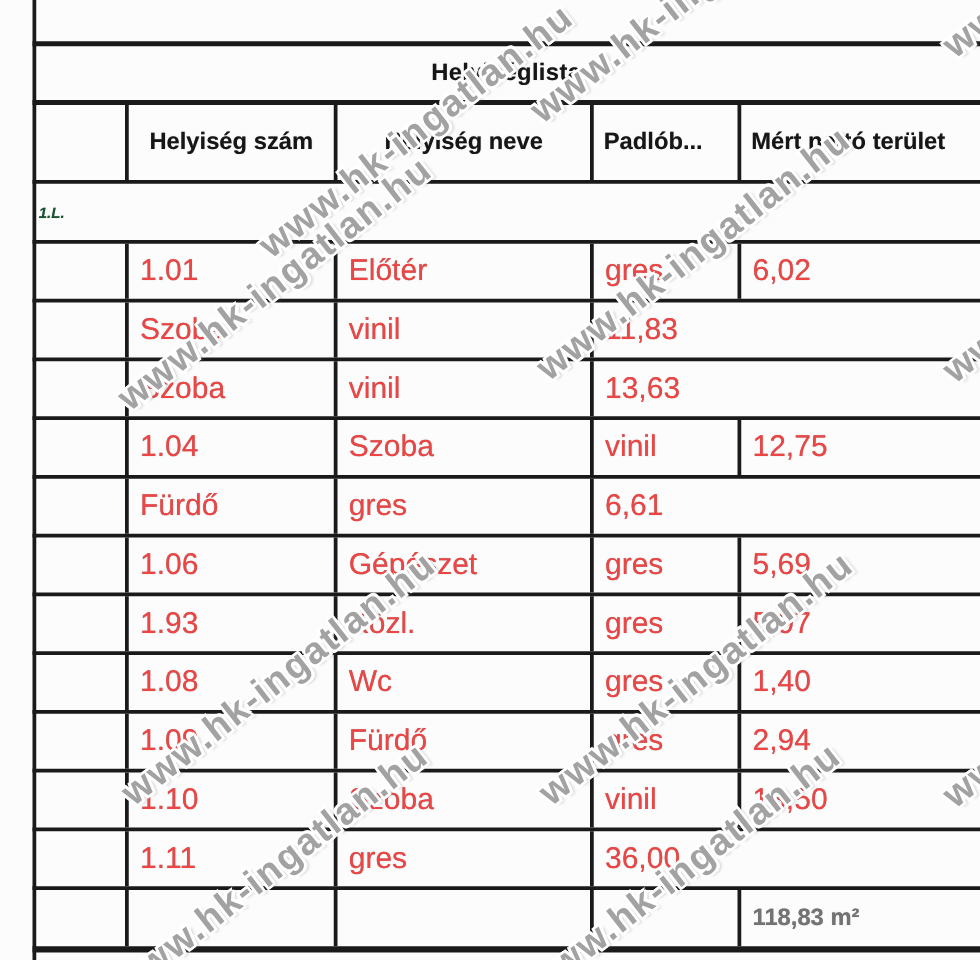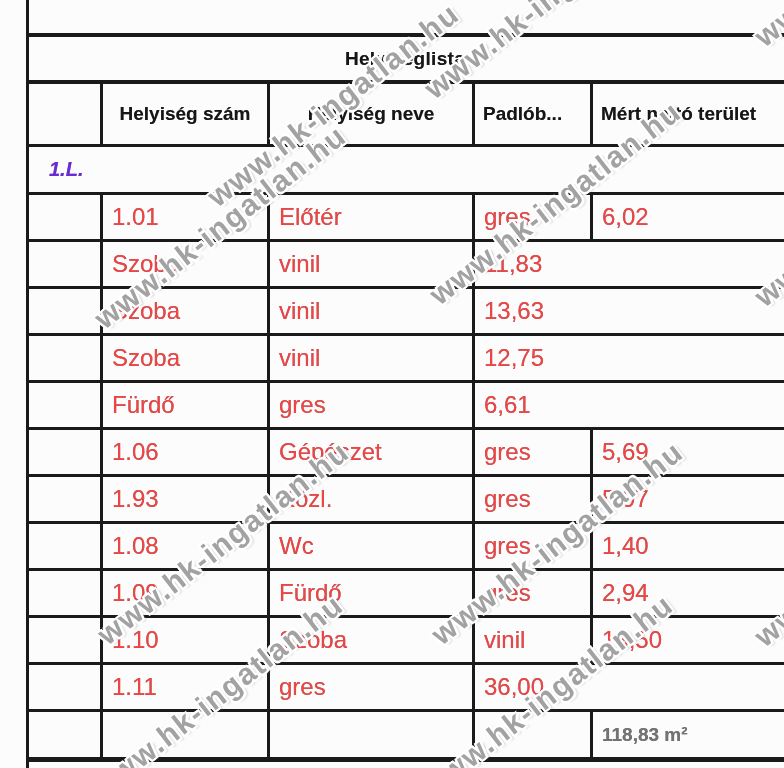--- a/index.html
+++ b/index.html
@@ -21,22 +21,22 @@
     display:flex; align-items:center; justify-content:center;
     font-size:19px; font-weight:bold; color:#161616; letter-spacing:.3px;
   }
   .grid{display:grid; grid-template-columns:77px 167px 205px 118px 1fr;}
   .c{box-sizing:border-box; border-right:3px solid #1a1a1a; display:flex; align-items:center; overflow:hidden;}
   .c:last-child{border-right:none;}
   .row-header{height:63px; font-weight:bold; font-size:19px; color:#161616;}
   .row-header .c{justify-content:center; text-align:left; padding:0 4px;}
   .row-header .c.left{justify-content:flex-start; padding-left:8px; text-align:left;}
   .row-section{
-    height:48px; display:flex; align-items:center; padding-left:23px;
-    font-size:20px; font-weight:bold; font-style:italic; color:#6d28d9;
+    height:48px; display:flex; align-items:center; padding-left:5px;
+    font-size:12px; font-weight:bold; font-style:italic; color:#14532d;
   }
   .row-data{height:47px; font-size:24px; color:#ef4444;}
   .row-data .c{padding-left:9px;}
   .row-data .c.c0{padding-left:0;}
   .row-total{height:50px; border-bottom-width:5px; font-size:19px;}
   .row-total .c{padding-left:9px;}
   .row-total .c.sum{font-weight:bold; color:#737373;}
   .sheet, .row-data, .row-header, .row-section, .row-title, .row-total{
     text-shadow:0 0 .6px rgba(40,40,40,.55);
   }
@@ -88,20 +88,21 @@
       <div class="c">11,83</div>
     </div>
     <div class="row grid row-data">
       <div class="c c0"></div>
       <div class="c">Szoba</div>
       <div class="c">vinil</div>
       <div class="c">13,63</div>
     </div>
     <div class="row grid row-data">
       <div class="c c0"></div>
+      <div class="c">1.04</div>
       <div class="c">Szoba</div>
       <div class="c">vinil</div>
       <div class="c">12,75</div>
     </div>
     <div class="row grid row-data">
       <div class="c c0"></div>
       <div class="c">Fürdő</div>
       <div class="c">gres</div>
       <div class="c">6,61</div>
     </div>

